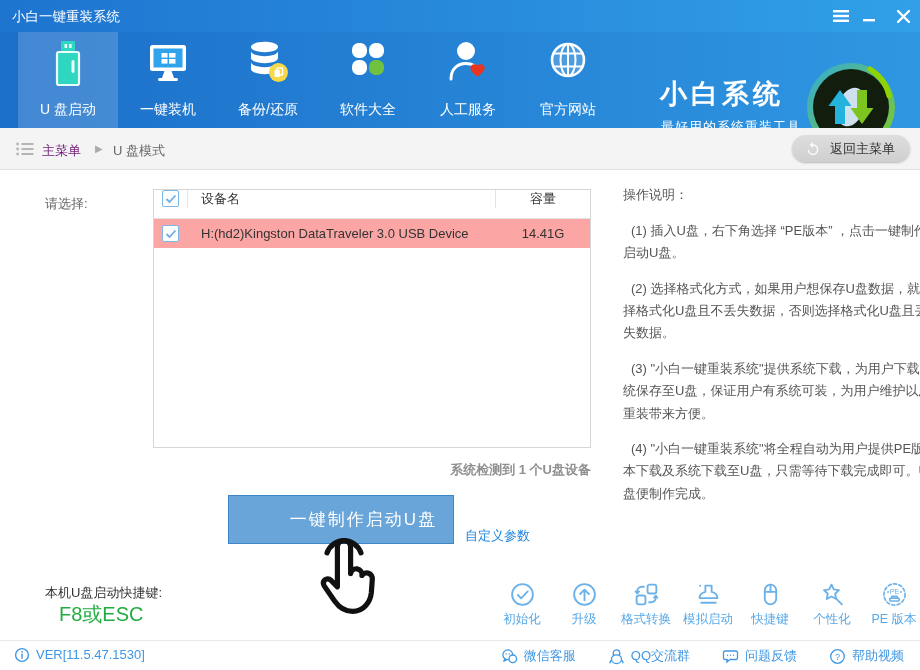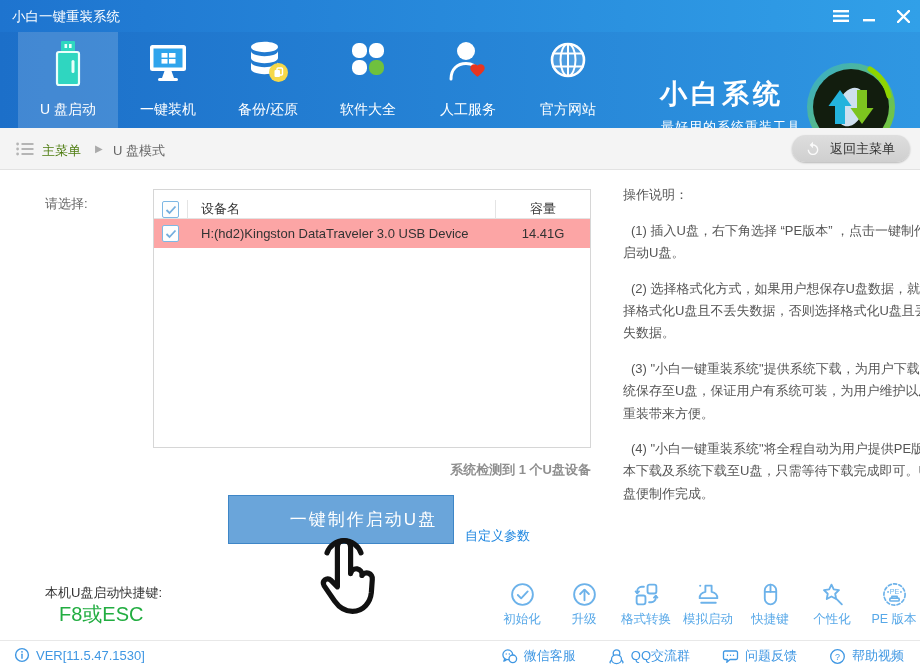--- a/index.html
+++ b/index.html
@@ -22,35 +22,35 @@
   .nav-label { position:absolute; bottom:9px; width:100%; text-align:center; color:#fff; font-size:14px; }
   .brand-name { position:absolute; left:660px; top:44px; font-size:27px; font-weight:bold;
     color:#fff; letter-spacing:4px; }
   .brand-tagline { position:absolute; left:661px; top:86px; font-size:13px; color:#fff; letter-spacing:1px; }
   .brand-logo { position:absolute; right:22px; top:28px; }
 
   
   .breadcrumb-bar { position:absolute; left:0; top:128px; width:920px; height:42px;
     background:#f4f4f4; border-bottom:1px solid #e2e2e2; }
   .crumb-icon { position:absolute; left:16px; top:14px; }
-  .crumb-root { position:absolute; left:42px; top:14px; font-size:13px; color:#4d7c0f; cursor:pointer; }
+  .crumb-root { position:absolute; left:42px; top:14px; font-size:13px; color:#701a75; cursor:pointer; }
   .crumb-sep { position:absolute; left:95px; top:15px; font-size:10px; color:#aaa; }
   .crumb-current { position:absolute; left:113px; top:14px; font-size:13px; color:#666; }
   .back-btn { position:absolute; right:10px; top:7px; width:118px; height:27px; border:none;
     border-radius:14px; background:linear-gradient(#dedede,#cfcfcf); color:#333; font-size:13px;
     cursor:pointer; display:flex; align-items:center; justify-content:center; gap:7px;
     box-shadow:0 1px 2px rgba(0,0,0,0.25); font-family:inherit; }
 
   
   .content { position:absolute; left:0; top:170px; width:920px; height:470px; background:#fff;margin-left:23px; }
   .select-label { position:absolute; left:22px; top:25px; font-size:13px; color:#666; }
 
   .device-table { position:absolute; left:130px; top:19px; width:438px; height:259px;
     border:1px solid #d6d6d6; background:#fff; }
-  .t-header { display:flex; height:29px; align-items:flex-end; border-bottom:1px solid #e3e3e3; }
+  .t-header { display:flex; height:29px; align-items:flex-start; border-bottom:1px solid #e3e3e3; }
   .t-row { display:flex; height:29px; align-items:center; background:#fca5a5; cursor:pointer; }
   .cell-check { width:33px; display:flex; justify-content:center; }
   .cell-name { flex:1; padding-left:13px; font-size:13px; color:#333; border-left:1px solid #e4e4e4;
     white-space:nowrap; overflow:hidden; }
   .t-row .cell-name { border-left-color:transparent; }
   .cell-cap { width:95px; text-align:center; font-size:13px; color:#333; border-left:1px solid #e4e4e4; }
   .t-row .cell-cap { border-left-color:transparent; }
   .checkbox { width:17px; height:17px; border:1px solid #7db8e4; border-radius:2px; background:#fdfefe;
     display:flex; align-items:center; justify-content:center; cursor:pointer; }
 
@@ -70,21 +70,21 @@
   .hotkey-label { position:absolute; left:22px; top:414px; font-size:13px; color:#333; }
   .hotkey-value { position:absolute; left:36px; top:431px; font-size:20px; color:#22ad41; }
 
   .tools { position:absolute; right:22px; top:411px; display:flex; gap:8px; }
   .tool-item { width:54px; display:flex; flex-direction:column; align-items:center; gap:3px; cursor:pointer; }
   .tool-label { font-size:12.5px; color:#57a8e8; white-space:nowrap; }
 
   
   .statusbar { position:absolute; left:0; top:640px; width:920px; height:30px; background:#fff;
     border-top:1px solid #e8e8e8; }
-  .version-wrap { position:absolute; left:14px; top:6px; display:flex; align-items:center; gap:6px; }
+  .version-wrap { position:absolute; left:14px; top:6px; display:flex; gap:6px; }
   .version-text { font-size:13px; color:#3f97e3; }
   .status-links { position:absolute; right:16px; top:6px; display:flex; gap:32px; }
   .status-link { display:flex; align-items:center; gap:6px; cursor:pointer; }
   .status-link span { font-size:13px; color:#3f97e3; }
 </style>
 </head>
 <body>
 
 <div class="app">
 

